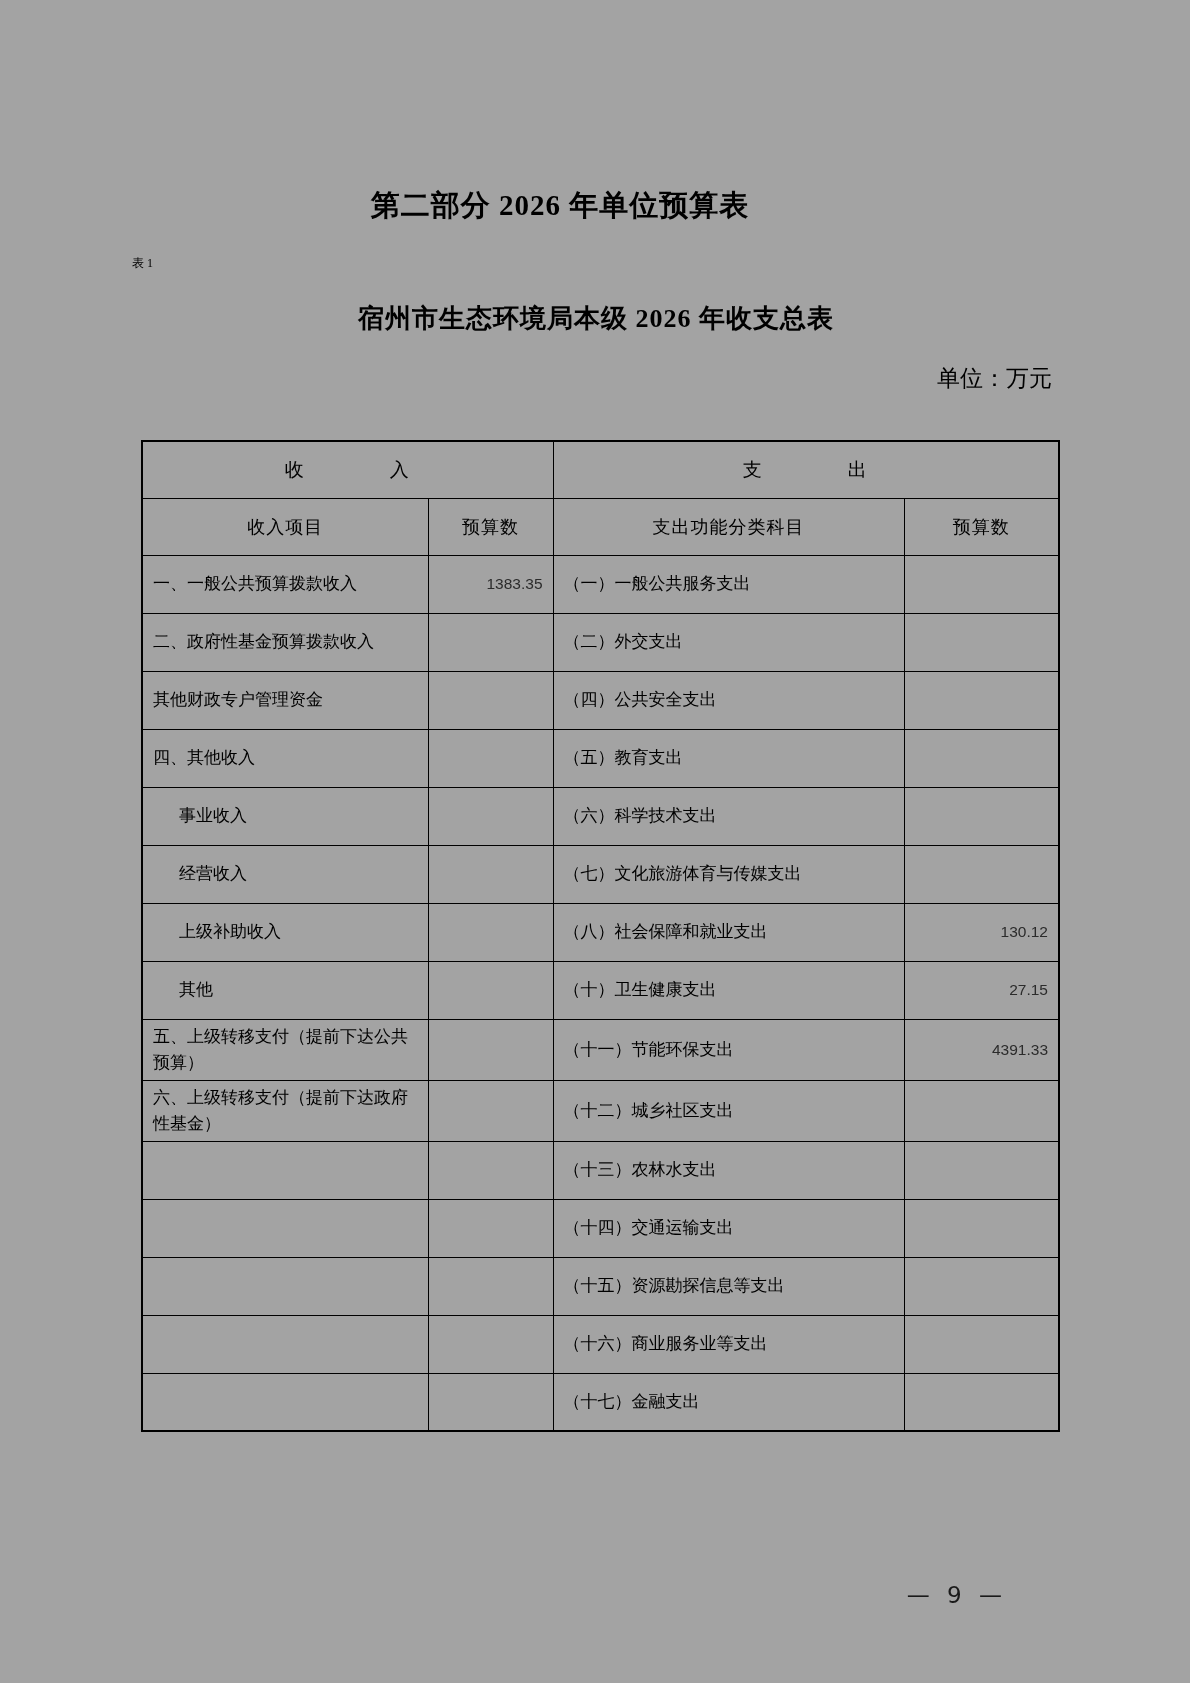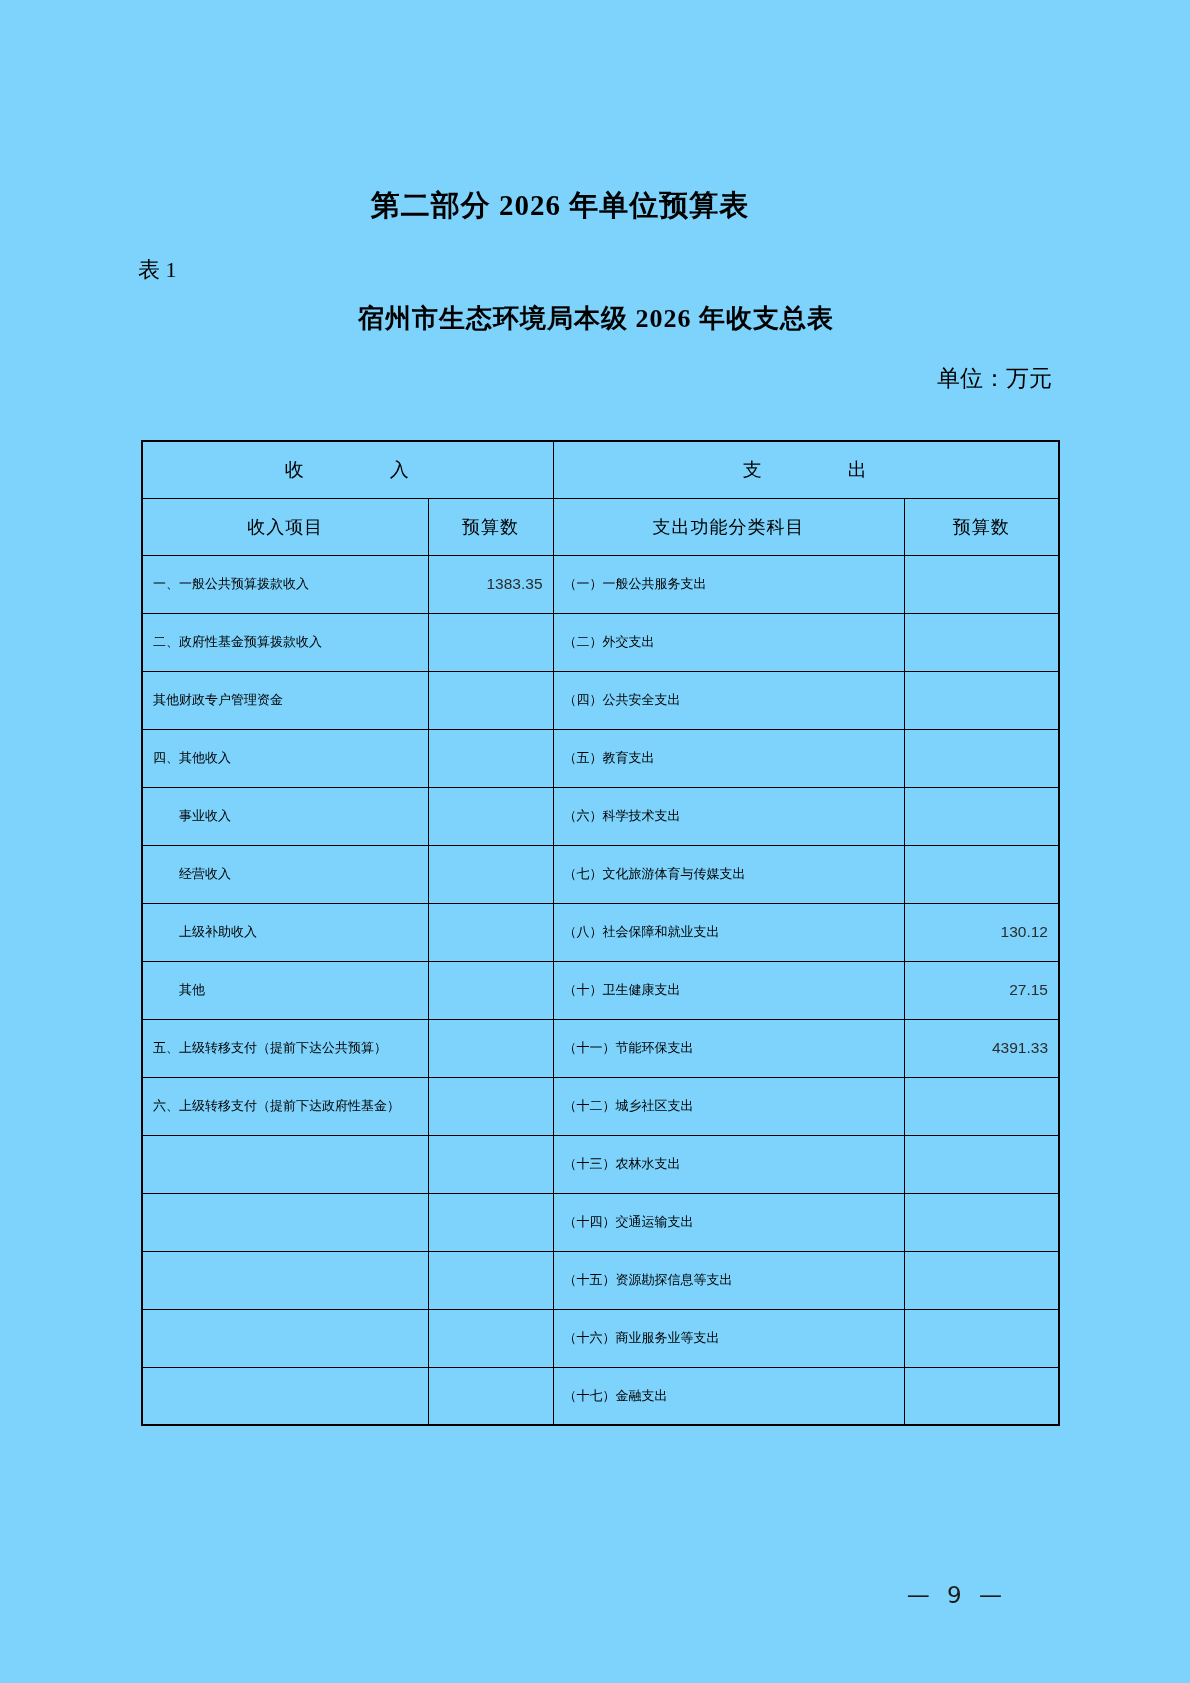--- a/index.html
+++ b/index.html
@@ -1,33 +1,33 @@
 <!DOCTYPE html>
 <html><head>
 <meta charset="utf-8">
 <style>
   * { margin:0; padding:0; box-sizing:border-box; }
   html,body { background:#e8e8e8; }
   .page {
     position:relative;
     width:1190px; height:1683px;
     margin:0 auto;
-    background:#7dd3fc;
+    background:#a3a3a3;
     color:#000;
     font-family:"Liberation Serif","DejaVu Serif",serif;
     overflow:hidden;
   }
   .part-title {
     position:absolute; top:186px; left:0; width:1120px;
     text-align:center;
     font-size:29px; font-weight:bold; letter-spacing:1px;
   }
   .table-label {
-    position:absolute; top:255px; left:138px;
-    font-size:22px;
+    position:absolute; top:255px; left:132px;
+    font-size:12px;
   }
   .table-title {
     position:absolute; top:301px; left:0; width:1120px;
     text-align:center;
     font-size:26px; font-weight:bold; letter-spacing:1px;margin-left:36px;
   }
   .unit-note {
     position:absolute; top:363px; right:138px;
     font-size:23px;
   }
@@ -45,21 +45,21 @@
   }
   thead tr.group-row { height:57px; }
   thead tr.cols-row  { height:57px; }
   thead th {
     font-size:19px; font-weight:normal; text-align:center;
     letter-spacing:2px;
   }
   thead tr.cols-row th { font-size:18px; letter-spacing:1px; }
   tbody tr { height:58px; }
   td.item {
-    font-size:13px; text-align:left;
+    font-size:17px; text-align:left;
     padding:4px 6px 4px 10px;
     line-height:26px;
   }
   td.item.indent { padding-left:36px; }
   td.item.expense { }
   td.num {
     font-family:"Liberation Sans","DejaVu Sans",sans-serif;
     font-size:15.5px; color:#2b2b2b;
     text-align:right; padding-right:10px;
   }

